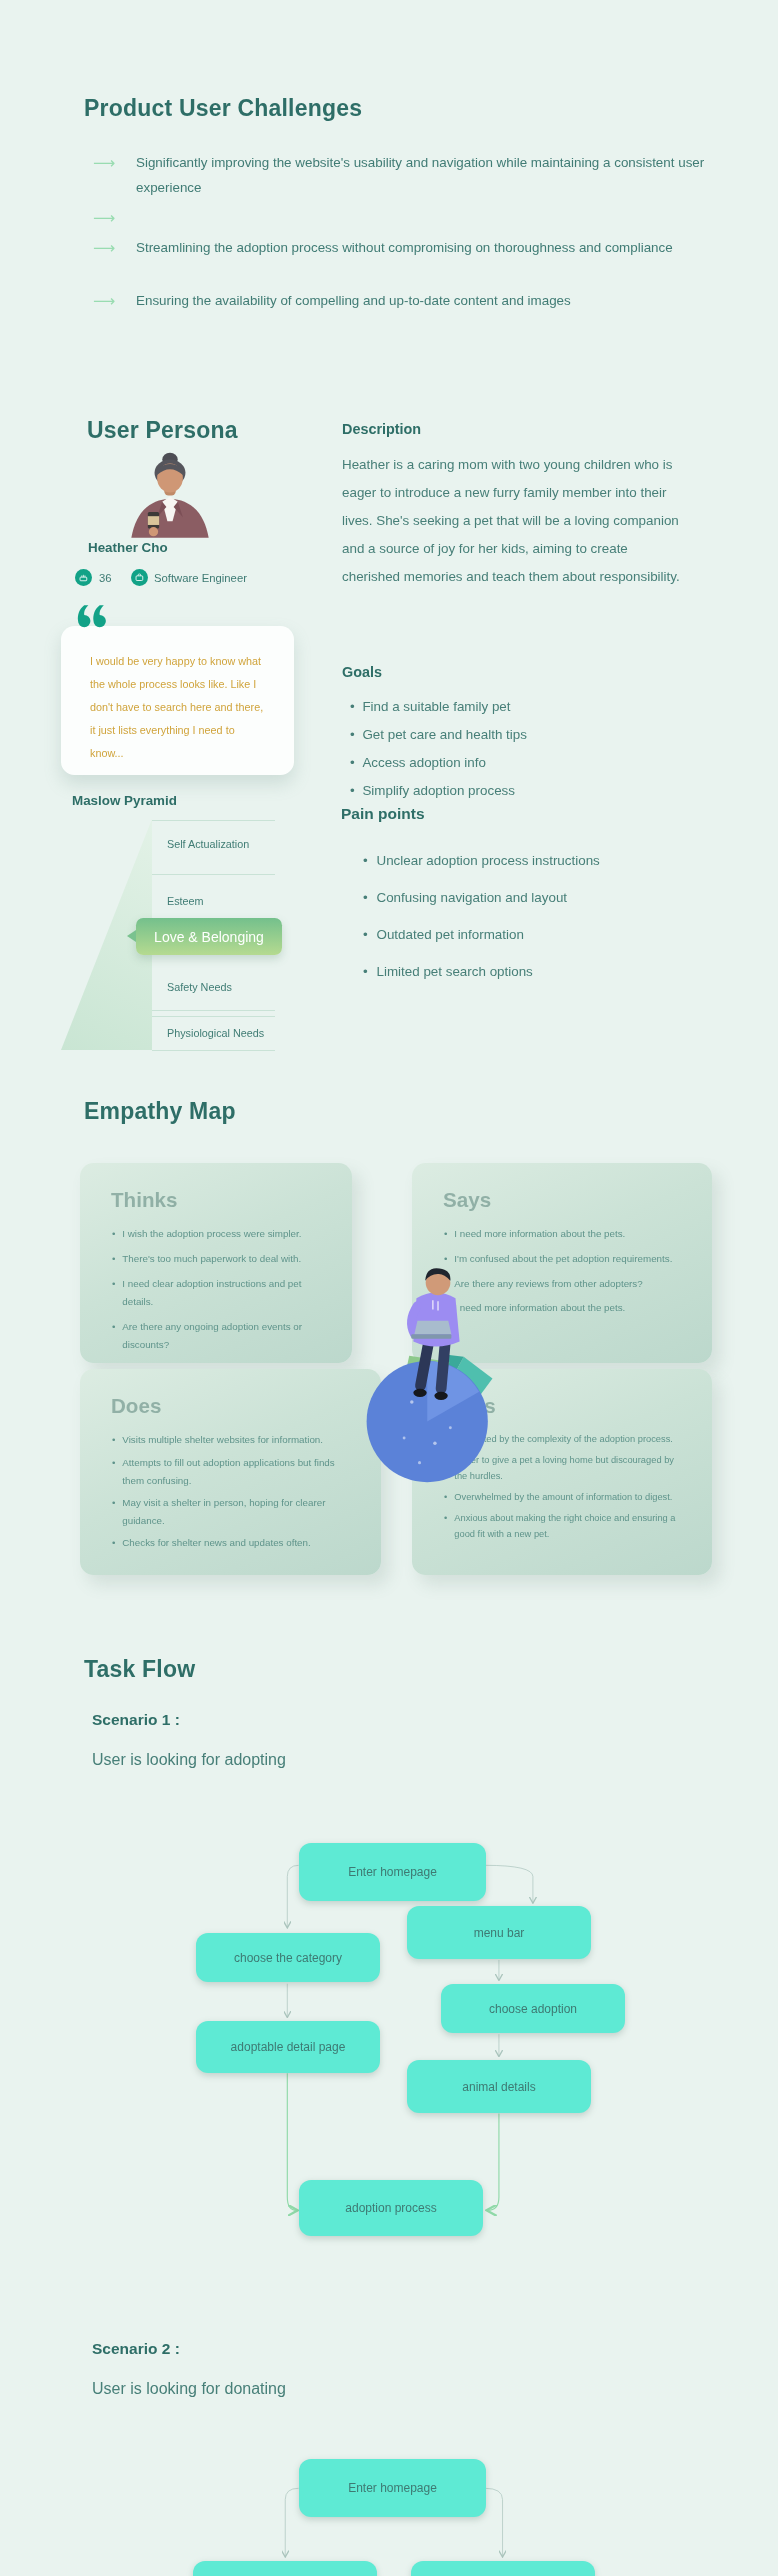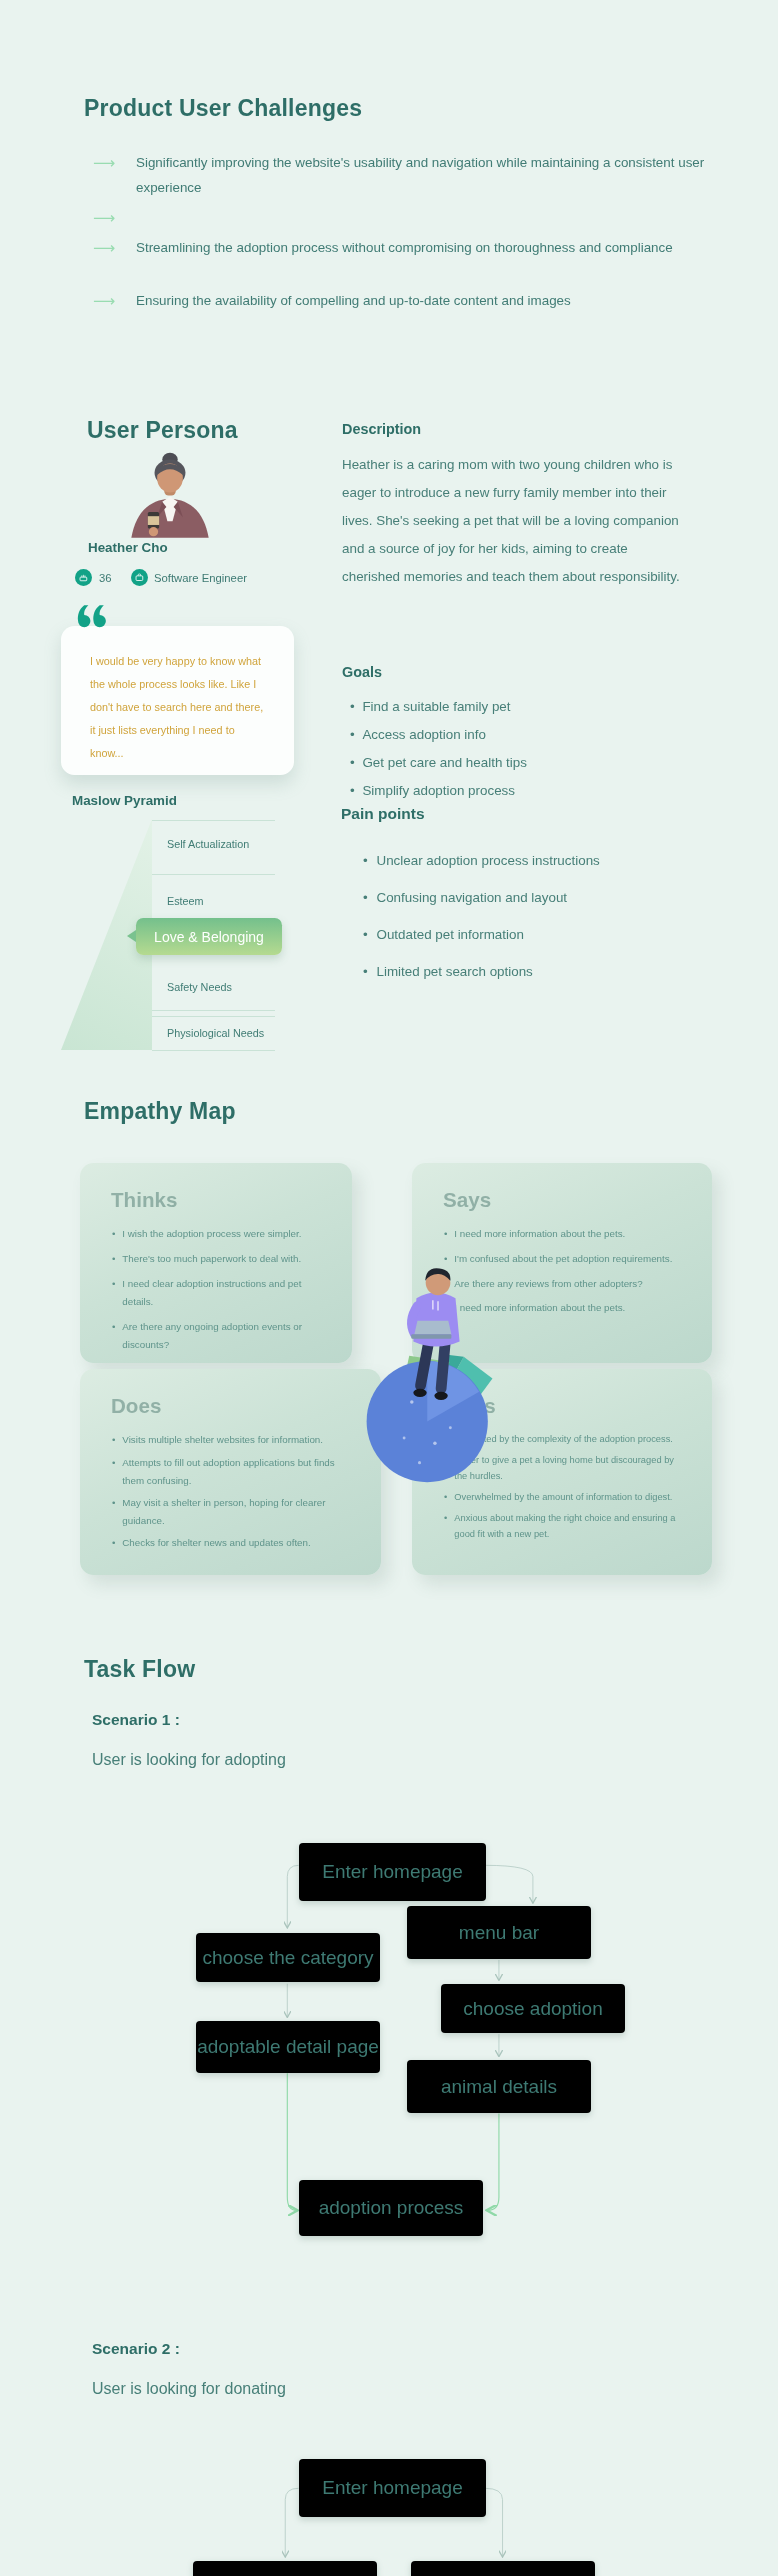--- a/index.html
+++ b/index.html
@@ -65,22 +65,22 @@
   #card-does .bullet{font-size:9.8px;line-height:17.5px;margin-bottom:5.2px;}
   #card-feels .bullet{font-size:9.3px;line-height:16.5px;margin-bottom:4.1px;}
   #emp-illus{left:363px;top:1232px;z-index:5;}
 
   
   #t-taskflow{left:84px;top:1641px;}
   #sc1-label{left:92px;top:1711px;}
   #sc1-sub{left:92px;top:1751px;}
   #sc2-label{left:92px;top:2340px;}
   #sc2-sub{left:92px;top:2380px;}
-  .flow-box{position:absolute;background:#000000;box-shadow:0 2.6px 6.2px rgba(100,130,120,.28);
-            display:flex;align-items:center;justify-content:center;font-size:19px;color:#3e7a73;border-radius:4px;z-index:2;}
+  .flow-box{position:absolute;background:#5eead4;box-shadow:0 2.6px 6.2px rgba(100,130,120,.28);
+            display:flex;align-items:center;justify-content:center;font-size:12px;color:#3e7a73;border-radius:12px;z-index:2;}
   #b-s1-enter{left:299px;top:1843px;width:187px;height:58px;}
   #b-s1-cat{left:196px;top:1933px;width:184px;height:49px;}
   #b-s1-detail{left:196px;top:2021px;width:184px;height:52px;}
   #b-s1-menu{left:407px;top:1906px;width:184px;height:53px;}
   #b-s1-adopt{left:407px;top:1984px;width:184px;height:49px;margin-left:34px;}
   #b-s1-animal{left:407px;top:2060px;width:184px;height:53px;}
   #b-s1-process{left:299px;top:2180px;width:184px;height:56px;}
   #b-s2-enter{left:299px;top:2459px;width:187px;height:58px;}
   #b-s2-main{left:193px;top:2561px;width:184px;height:47px;}
   #b-s2-menu{left:411px;top:2561px;width:184px;height:47px;}
@@ -146,22 +146,22 @@
       </svg>
     </div>
     <div class="abs" id="job-label">Software Engineer</div>
 
     <div class="abs h3" id="desc-label">Description</div>
     <div class="abs" id="desc-text">Heather is a caring mom with two young children who is eager to introduce a new furry family member into their lives. She's seeking a pet that will be a loving companion and a source of joy for her kids, aiming to create cherished memories and teach them about responsibility.</div>
 
     <div class="abs h3" id="goals-label">Goals</div>
     <div class="abs" id="goals-list">
       <div class="g-item">Find a suitable family pet</div>
+      <div class="g-item">Get pet care and health tips</div>
       <div class="g-item">Access adoption info</div>
-      <div class="g-item">Get pet care and health tips</div>
       <div class="g-item">Simplify adoption process</div>
     </div>
 
     <svg class="abs" id="quote-mark" width="34" height="27" viewBox="0 0 66 52">
       <path d="M16,2 C7,9 2,20 4,33 a12,12 0 1 0 12,-12 c-1,-8 3,-14 8,-19 Z" fill="#12a287"></path>
       <path d="M46,2 C37,9 32,20 34,33 a12,12 0 1 0 12,-12 c-1,-8 3,-14 8,-19 Z" fill="#12a287"></path>
     </svg>
     <div class="abs" id="quote-card"></div>
     <div class="abs" id="quote-text">I would be very happy to know what the whole process looks like. Like I don't have to search here and there, it just lists everything I need to know...</div>
 

